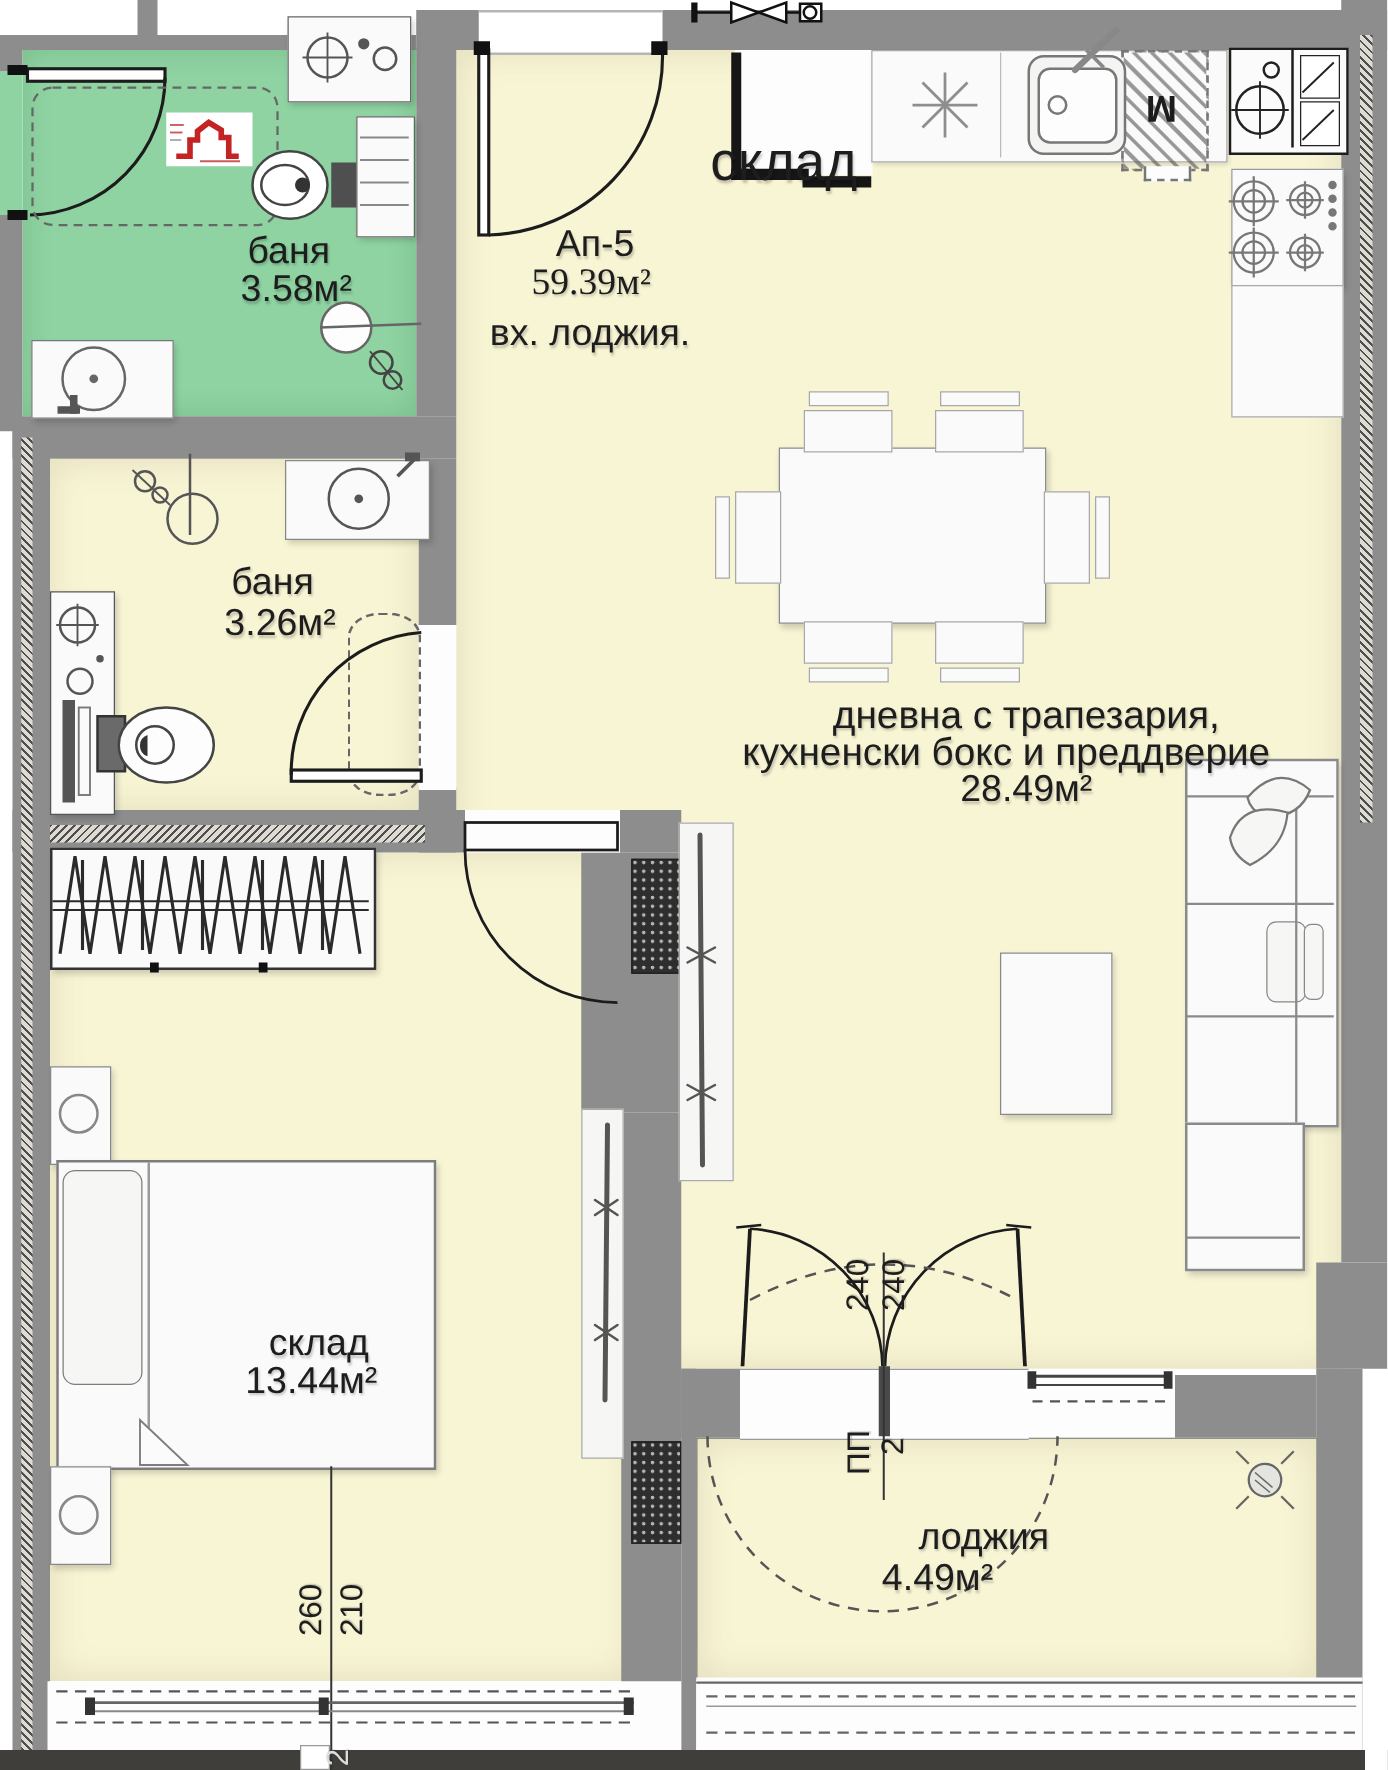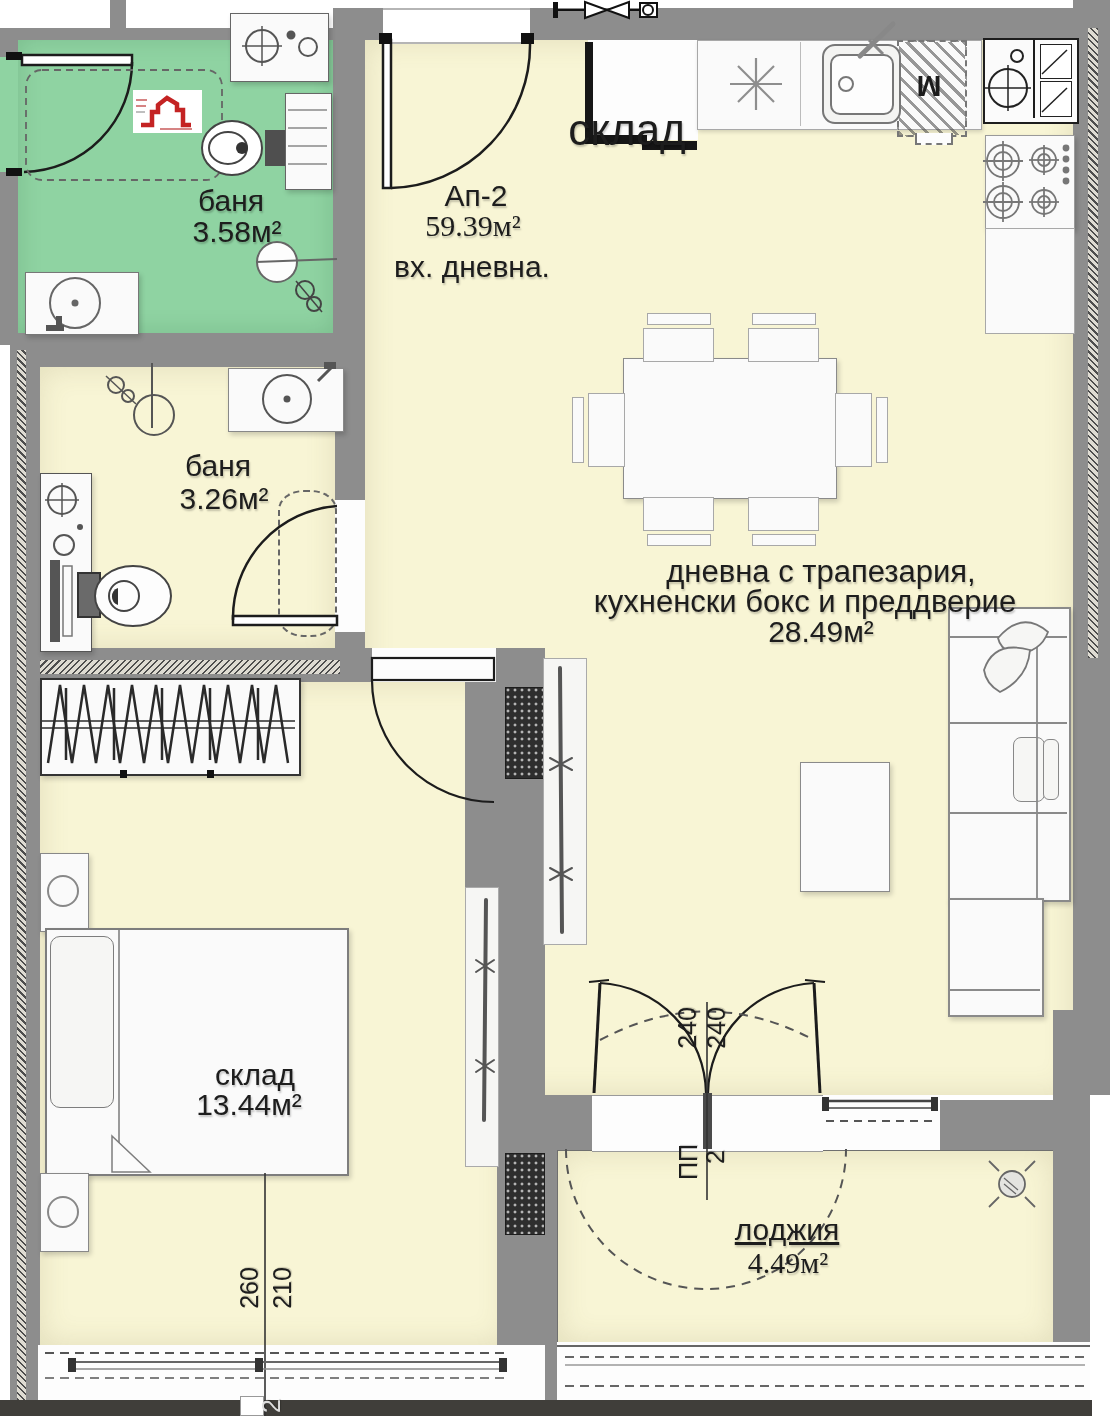--- a/index.html
+++ b/index.html
@@ -366,33 +366,33 @@
       <line x1="1004" y1="1184" x2="1016" y2="1194" stroke-width="1.2"></line>
       <line x1="999" y1="1171" x2="989" y2="1161"></line>
       <line x1="1025" y1="1171" x2="1035" y2="1161"></line>
       <line x1="999" y1="1197" x2="989" y2="1207"></line>
       <line x1="1025" y1="1197" x2="1035" y2="1207"></line>
     </g>
   </svg>
 
   <div class="lbl lbl-room" style="left:231px;top:201px;">баня</div>
   <div class="lbl lbl-room" style="left:237px;top:232px;">3.58м²</div>
-  <div class="lbl lbl-room" style="left:476px;top:196px;">Ап-2</div>
+  <div class="lbl lbl-room" style="left:476px;top:196px;">Ап-5</div>
   <div class="lbl lbl-room" style="left:473px;top:226px;font-family:Liberation Serif, serif;">59.39м²</div>
-  <div class="lbl lbl-room" style="left:472px;top:267px;">вх. дневна.</div>
+  <div class="lbl lbl-room" style="left:472px;top:267px;">вх. лоджия.</div>
   <div class="lbl" style="left:627px;top:130px;font-size:44px;">склад</div>
   <div class="lbl lbl-room" style="left:821px;top:572px;font-size:31px;">дневна с трапезария,</div>
   <div class="lbl lbl-room" style="left:805px;top:602px;font-size:31px;">кухненски бокс и преддверие</div>
   <div class="lbl lbl-room" style="left:821px;top:632px;">28.49м²</div>
   <div class="lbl lbl-room" style="left:218px;top:466px;">баня</div>
   <div class="lbl lbl-room" style="left:224px;top:499px;">3.26м²</div>
   <div class="lbl lbl-room" style="left:255px;top:1075px;">склад</div>
   <div class="lbl lbl-room" style="left:249px;top:1105px;">13.44м²</div>
-  <div class="lbl lbl-room" style="left:787px;top:1230px;text-decoration:underline;">лоджия</div>
-  <div class="lbl lbl-room" style="left:788px;top:1263px;font-family:Liberation Serif, serif;">4.49м²</div>
+  <div class="lbl lbl-room" style="left:787px;top:1230px;">лоджия</div>
+  <div class="lbl lbl-room" style="left:750px;top:1263px;">4.49м²</div>
 
   <div class="lbl lbl-dim" style="left:687px;top:1028px;">240</div>
   <div class="lbl lbl-dim" style="left:716px;top:1028px;">240</div>
   <div class="lbl lbl-dim" style="left:688px;top:1162px;">ПП</div>
   <div class="lbl lbl-dim" style="left:715px;top:1157px;">2</div>
   <div class="lbl lbl-dim" style="left:249px;top:1288px;">260</div>
   <div class="lbl lbl-dim" style="left:282px;top:1288px;">210</div>
   <div class="abs" style="left:240px;top:1396px;width:22px;height:18px;background:#fff;border:1px solid #999;"></div>
   <div class="lbl lbl-dim" style="left:271px;top:1406px;color:#ddd;">2</div>
 

